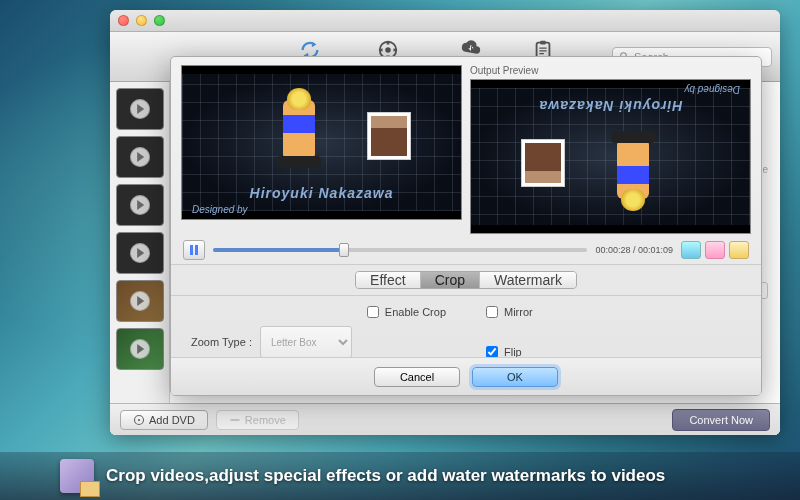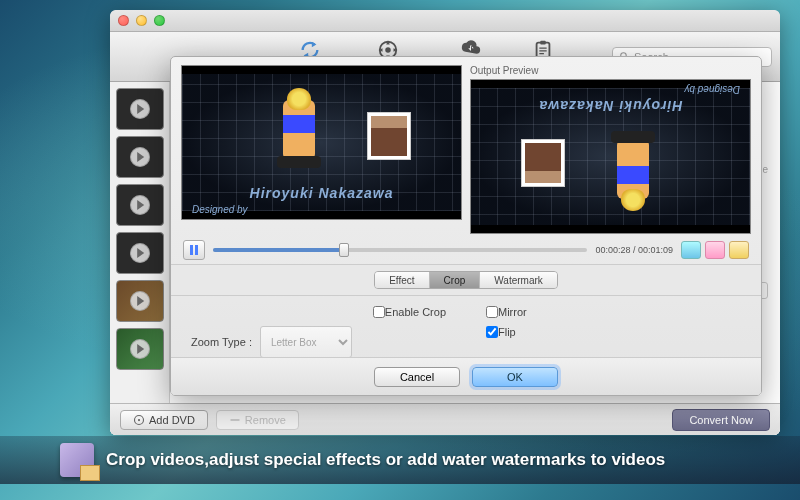--- a/index.html
+++ b/index.html
@@ -52,35 +52,35 @@
 .slider { flex:1; height:4px; background:#c8c8c8; border-radius:2px; position:relative; }
 .slider::before{content:"";position:absolute;left:0;width:35%;height:100%;background:#5a8acc;border-radius:2px;}
 .slider-thumb { position:absolute; left:35%; top:50%; transform:translate(-50%,-50%); width:10px; height:14px; background:linear-gradient(#fff,#ddd); border:1px solid #999; border-radius:2px;}
 .time-text { font-size:9px; color:#555; }
 .mini-icons { display:flex; gap:4px; }
 .mini-icons div { width:20px; height:18px; background:linear-gradient(#aefaff,#6dc5e8); border:1px solid #7bb; border-radius:3px; }
 .mini-icons div:nth-child(2){background:linear-gradient(#ffd6e8,#ff9cc8);border-color:#d8a;}
 .mini-icons div:nth-child(3){background:linear-gradient(#fff0c0,#f0d060);border-color:#ca6;}
 .tabs { display:flex; padding: 6px 12px; border-top:1px solid #ccc; border-bottom:1px solid #ccc; background:#e8e8e8; }
 .seg { display:flex; margin: 0 auto; border:1px solid #aaa; border-radius:4px; overflow:hidden; height:18px; }
-.seg button { border:none; background:linear-gradient(#fcfcfc,#e4e4e4); font-size:10px; padding:0 14px; color:#444; border-right:1px solid #bbb; cursor: pointer;}
+.seg button { border:none; background:linear-gradient(#fcfcfc,#e4e4e4); font-size:14px; padding:0 14px; color:#444; border-right:1px solid #bbb; cursor: pointer;}
 .seg button:last-child{border-right:none;}
 .seg button.active { background:linear-gradient(#b8b8b8,#989898); color:#222; }
 .options { padding: 10px 20px; display:grid; grid-template-columns: 1fr 1fr; gap: 8px 40px; font-size:11px; color:#444; }
-.opt { display:flex; align-items:flex-start; }
+.opt { display:flex; align-items:flex-end; gap:6px; }
 .opt input[type=checkbox]{ width:12px; height:12px; }
 .opt label { white-space: nowrap; }
 .opt.right { justify-content:flex-start; }
 .zoom-row { display:flex; align-items:center; gap:8px; }
 .zoom-row select { font-size:10px; height:32px; border:1px solid #bbb; border-radius:3px; background:linear-gradient(#fff,#eee); padding:0 18px 0 6px; color:#888; }
 .modal-footer { position:absolute; bottom:0; left:0; right:0; height:38px; border-top:1px solid #ccc; background:linear-gradient(#f0f0f0,#e0e0e0); display:flex; align-items:center; justify-content:center; gap:12px; }
 .modal-footer button { width:86px; height:20px; font-size:11px; border:1px solid #999; border-radius:4px; background:linear-gradient(#fdfdfd,#e2e2e2); cursor: pointer;}
 .modal-footer button.primary { background:linear-gradient(#bfe3ff,#7fc0ff); border-color:#5a99d8; color:#134; box-shadow:0 0 0 3px rgba(100,170,255,0.35);}
 
-.caption { position:absolute; bottom:16px; left:0; right:0; height:48px; background: linear-gradient(rgba(20,30,48,0.3), rgba(20,30,48,0.7)); display:flex; align-items:center; padding-left: 60px; gap: 12px;}
+.caption { position:absolute; bottom:0; left:0; right:0; height:48px; background: linear-gradient(rgba(20,30,48,0.3), rgba(20,30,48,0.7)); display:flex; align-items:center; padding-left: 60px; gap: 12px;}
 .caption-icon { width:34px; height:34px; background: linear-gradient(135deg,#c8b8e8,#9080c0); border-radius:4px; box-shadow:0 2px 4px rgba(0,0,0,0.4); position:relative;}
 .caption-icon::after{content:"";position:absolute;right:-6px;bottom:-4px;width:18px;height:14px;background:#f0cc80;border:1px solid #c09040;}
 .caption-text { color:#fff; font-size:17px; font-weight:600; text-shadow: 0 1px 3px rgba(0,0,0,0.6);}
 .hidden-dropdown { position:absolute; right:12px; top:200px; font-size:10px; padding:2px 16px 2px 6px; border:1px solid #ccc; border-radius:3px; background:#fff; color:#777;}
 .hidden-label { position:absolute; right:12px; top:82px; font-size:10px; color:#aaa;}
 
 svg { display:block; }
 </style>
 </head>
 <body>

